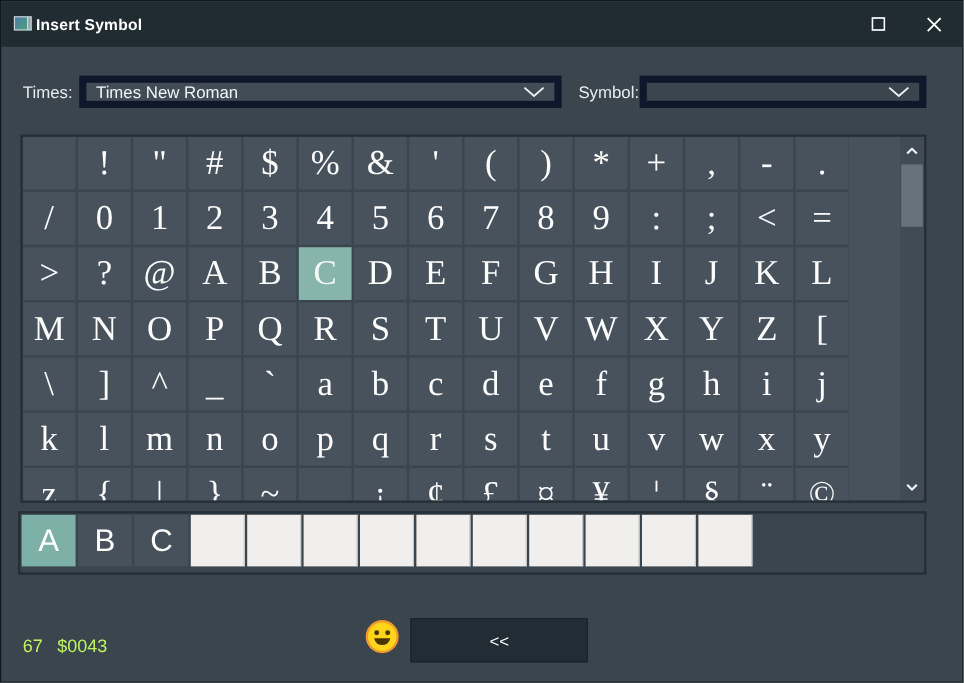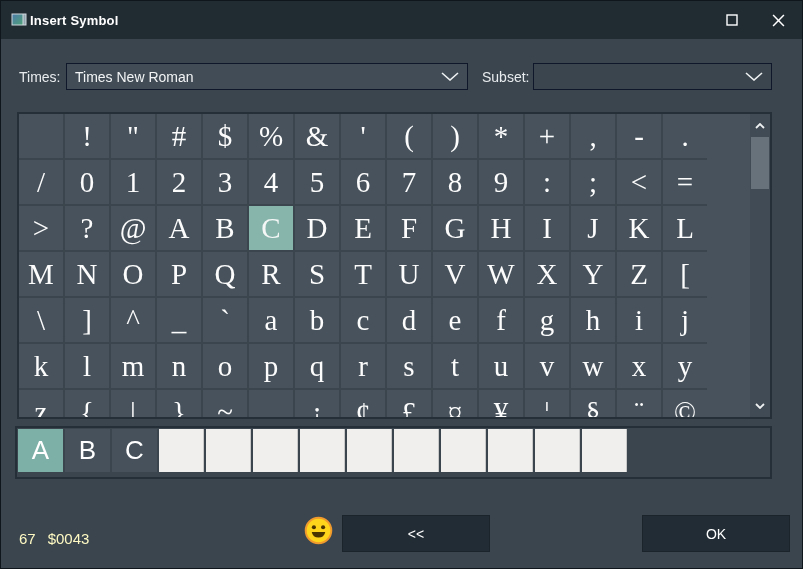--- a/index.html
+++ b/index.html
@@ -19,21 +19,21 @@
     position: absolute; top: 0; height: 38px; width: 40px;
     display: flex; align-items: center; justify-content: center; cursor: pointer;
   }
   .win-btn.maximize { left: 711px; }
   .win-btn.close { left: 757px; }
   
   .field-label { position: absolute; color: #e9ecee; font-size: 14px; }
   .lbl-font { left: 18px; top: 68px; }
   .lbl-subset { left: 481px; top: 68px; }
   .combo {
-    position: absolute; top: 62px; height: 27px; border: 1px solid #0f172a;
+    position: absolute; top: 62px; height: 27px; border: 6px solid #0f172a;
     display: flex; align-items: center; padding: 0 8px; cursor: pointer;
   }
   .combo-font { left: 65px; width: 402px; background: #414c56; }
   .combo-subset { left: 532px; width: 239px; background: #3a454e; }
   .combo .val { color: #f2f4f5; font-size: 14px; flex: 1; white-space: nowrap; overflow: hidden; }
   .combo .chev { margin-left: auto; display: inline-flex; }
   
   .grid-outer {
     position: absolute; left: 16px; top: 111px; width: 755px; height: 307px;
     border: 2px solid #252f37; background: #3a454e; display: flex; overflow: hidden;
@@ -64,21 +64,21 @@
     border: 2px solid #252f37; background: #3a454e;
     display: flex; gap: 2px; padding: 1px 1px 5px 1px;
   }
   .rcell {
     width: 45px; height: 43px; background: #46515b; color: #ffffff;
     font-size: 26px; display: flex; align-items: center; justify-content: center; cursor: pointer;
   }
   .rcell.selected { background: #7db0a7; }
   .rcell.empty { background: #f0efee; border-right: 1px solid #c9c9c9; }
   
-  .status-code { position: absolute; left: 18px; top: 529px; color: #fef9c3; font-size: 15px; }
+  .status-code { position: absolute; left: 18px; top: 529px; color: #bef264; font-size: 15px; }
   .status-code .hex { margin-left: 12px; }
   .smiley { position: absolute; left: 303px; top: 515px; width: 29px; height: 29px; display: inline-flex; }
   .btn {
     position: absolute; top: 514px; width: 148px; height: 37px;
     background: #222c34; border: 1px solid #1b242b; color: #ffffff;
     font-family: "Liberation Sans", sans-serif; font-size: 14px; cursor: pointer;
   }
   .btn-back { left: 341px; }
   .btn-cancel { left: 492px; }
   .btn-ok { left: 641px; }
@@ -117,21 +117,21 @@
 
   <span class="field-label lbl-font">Times:</span>
   <div class="combo combo-font">
     <span class="val">Times New Roman</span>
     <span class="chev">
       <svg width="18" height="9" viewBox="0 0 18 9">
           <path d="M1 1 L9 8 L17 1" stroke="#eef1f2" stroke-width="1.6" fill="none"></path>
         </svg>
     </span>
   </div>
-  <span class="field-label lbl-subset">Subset:</span>
+  <span class="field-label lbl-subset">Symbol:</span>
   <div class="combo combo-subset">
     <span class="val"></span>
     <span class="chev">
       <svg width="18" height="9" viewBox="0 0 18 9">
           <path d="M1 1 L9 8 L17 1" stroke="#eef1f2" stroke-width="1.6" fill="none"></path>
         </svg>
     </span>
   </div>
 
   <div class="grid-outer">
@@ -280,15 +280,14 @@
   </span>
   <span class="smiley">
     <svg width="29" height="29" viewBox="0 0 24 24">
       <circle cx="12" cy="12" r="10.6" fill="#ffd51c" stroke="#f09a2e" stroke-width="1.6"></circle>
       <circle cx="8.2" cy="9.3" r="1.7" fill="#4a3400"></circle>
       <circle cx="15.8" cy="9.3" r="1.7" fill="#4a3400"></circle>
       <path d="M6.4 13.2 a 5.7 5.7 0 0 0 11.2 0 z" fill="#4a3400"></path>
     </svg>
   </span>
   <button class="btn btn-back">&lt;&lt;</button>
-  <button class="btn btn-ok">OK</button>
 
 </div>
 
 </body></html>

